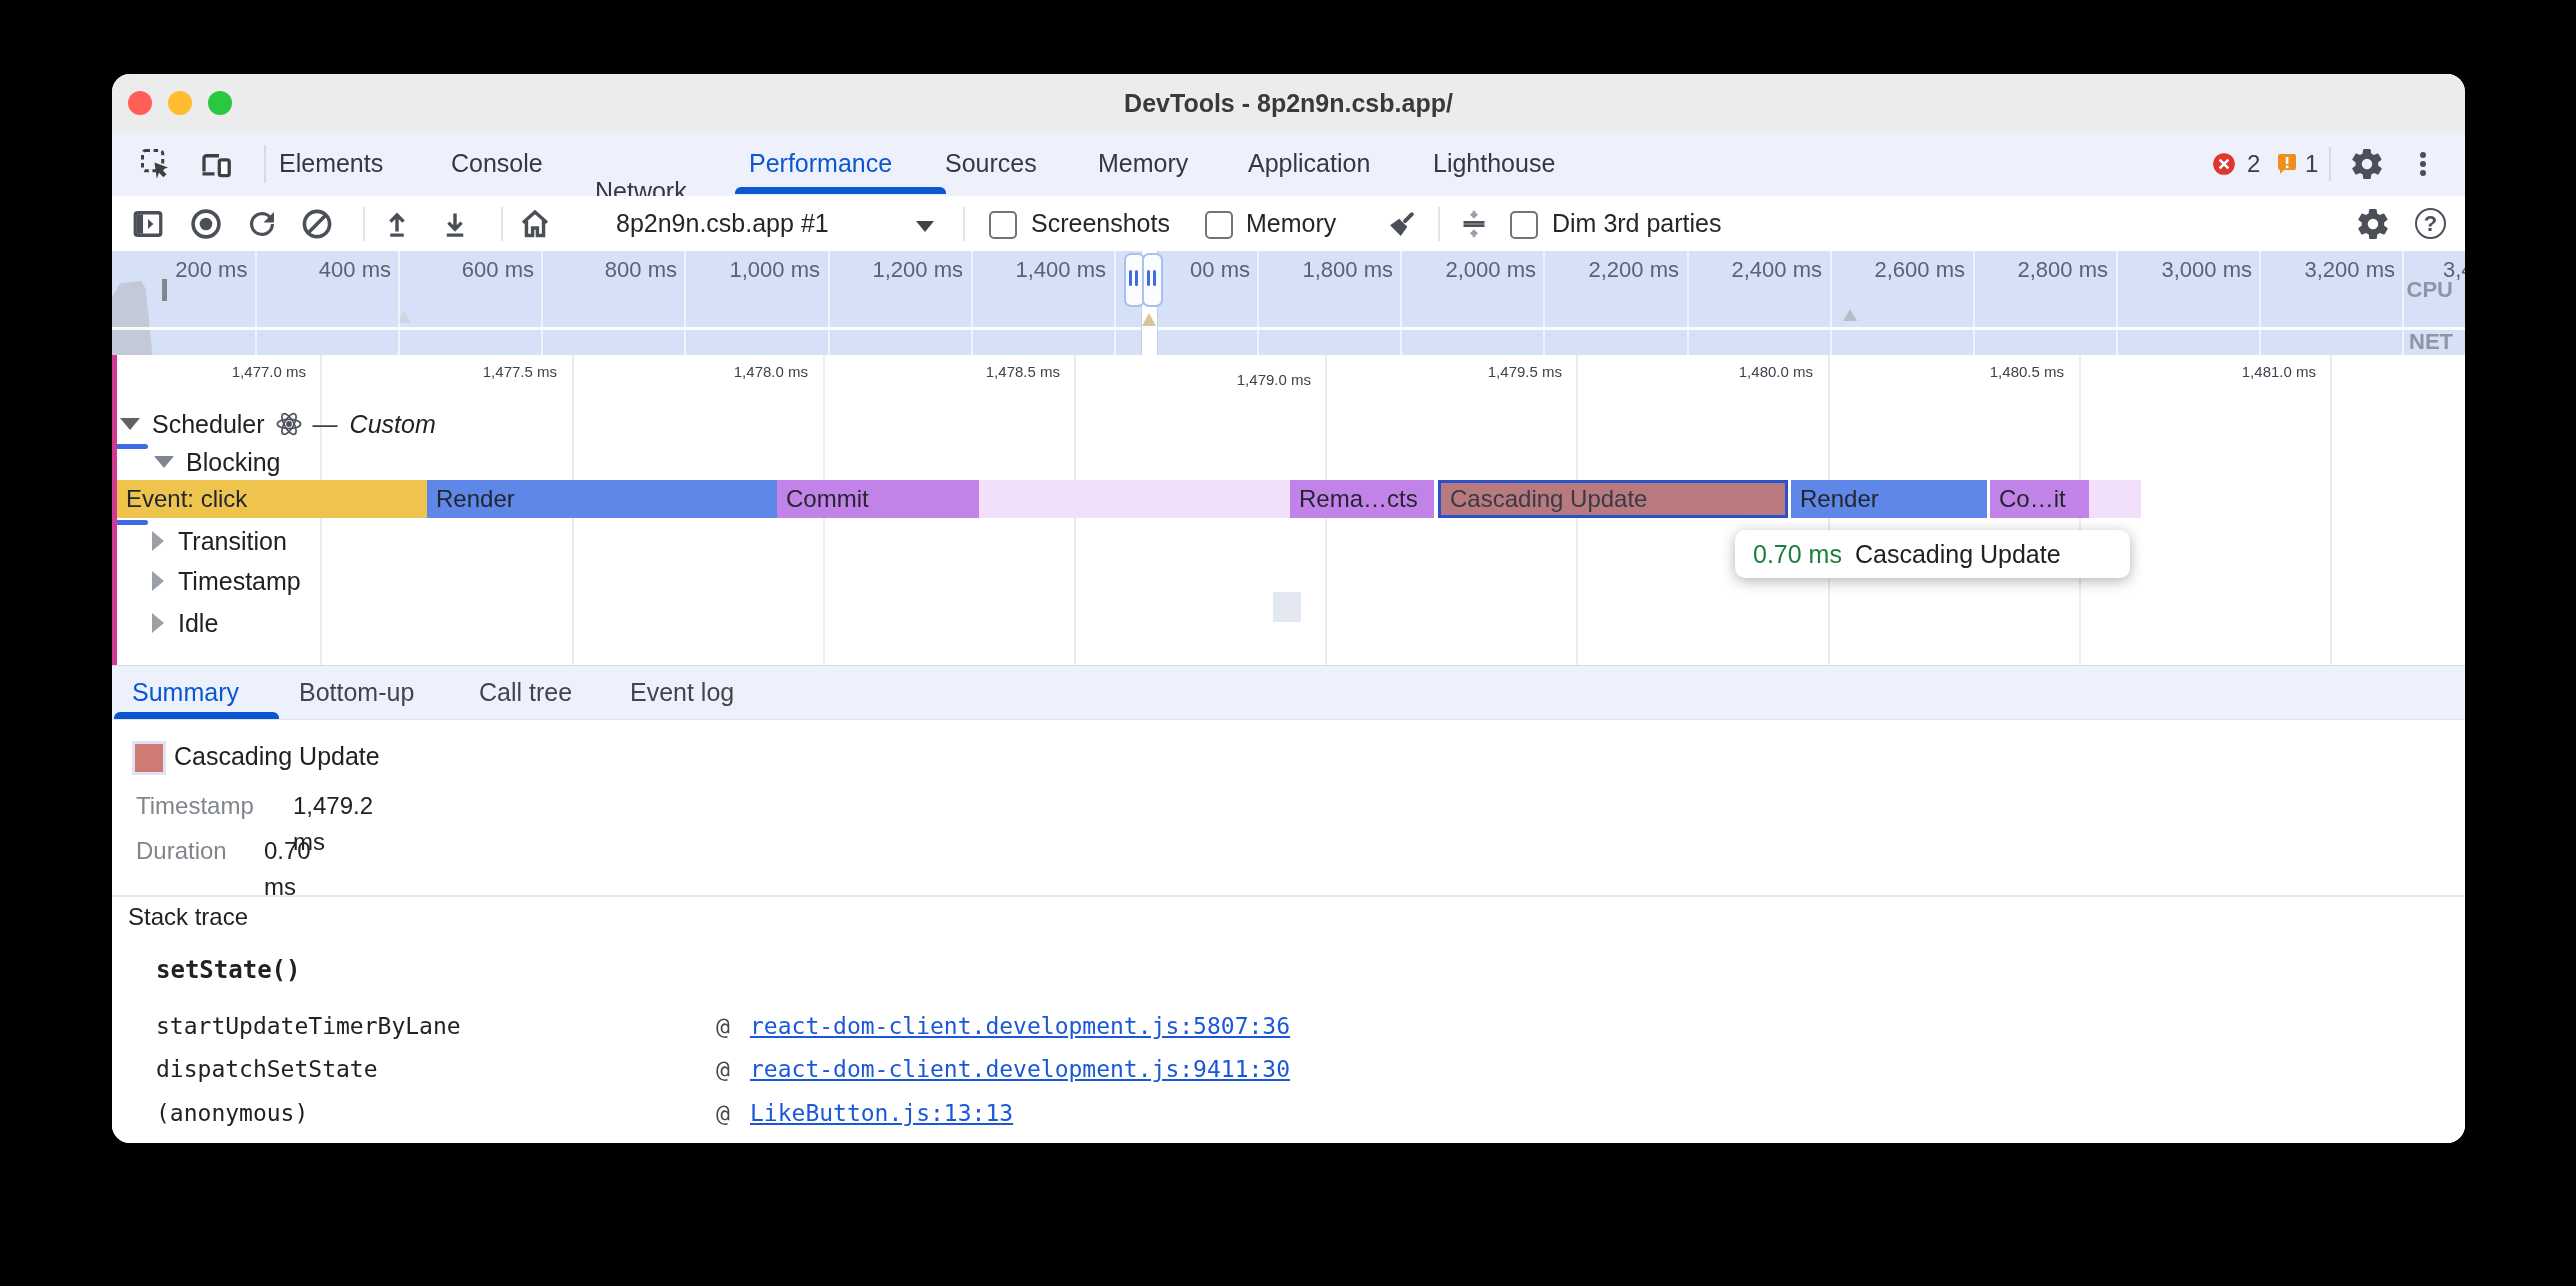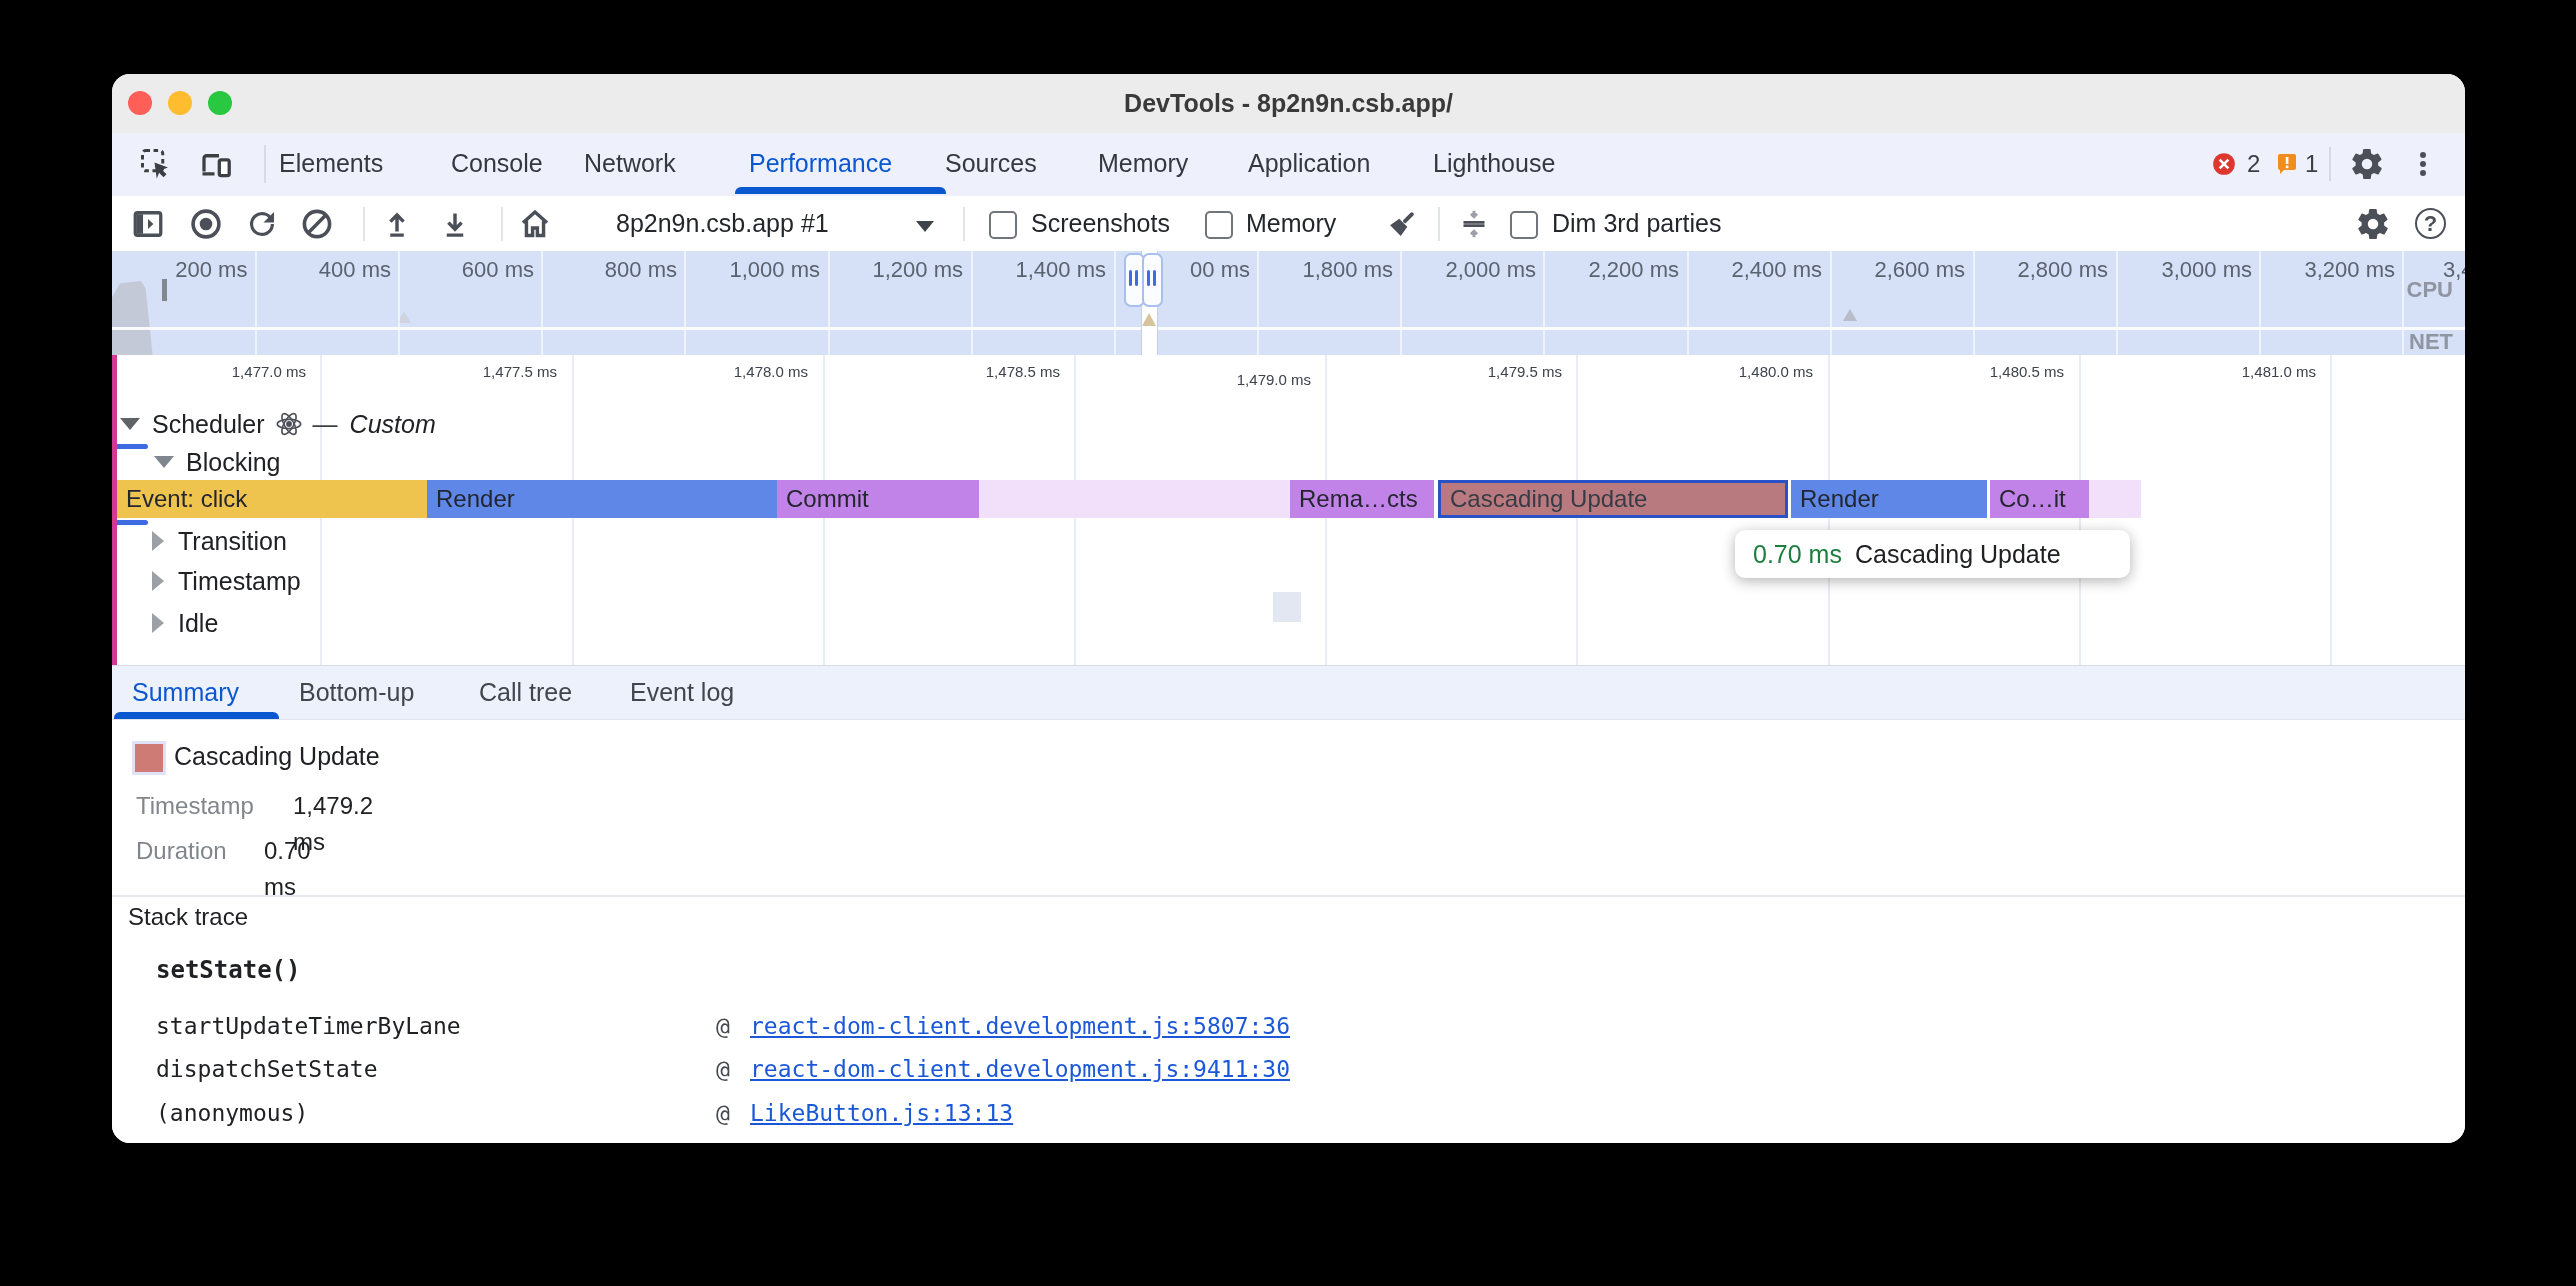--- a/index.html
+++ b/index.html
@@ -104,21 +104,21 @@
       <svg class="icon-svg" width="36" height="36" viewBox="0 0 24 24">
             <path d="M4 17V8.2A1.7 1.7 0 0 1 5.7 6.5H14" fill="none" stroke="#3c4043" stroke-width="2.2"></path>
             <path d="M3 18.6h8" stroke="#3c4043" stroke-width="2.2"></path>
             <rect x="14.2" y="9.2" width="6.6" height="10.6" rx="1.3" fill="#fff" stroke="#3c4043" stroke-width="2.2"></rect>
           </svg>
     </div>
     <div class="vdiv" style="left:152px;top:12px;height:38px;"></div>
 
     <div class="dtab" style="left:167px;">Elements</div>
     <div class="dtab" style="left:339px;">Console</div>
-    <div class="dtab" style="left:472px;">Network</div>
+    <div class="dtab" style="left:483px;margin-top:28px;">Network</div>
     <div class="dtab active" style="left:637px;">Performance</div>
     <div class="tab-underline" style="left:623px;width:211px;"></div>
     <div class="dtab" style="left:833px;">Sources</div>
     <div class="dtab" style="left:986px;">Memory</div>
     <div class="dtab" style="left:1136px;">Application</div>
     <div class="dtab" style="left:1321px;">Lighthouse</div>
 
     <div class="tbi" style="left:2099px;top:18px;width:26px;height:26px;">
       <svg class="icon-svg" width="26" height="26" viewBox="0 0 24 24">
             <circle cx="12" cy="12" r="10" fill="#de3730"></circle>

